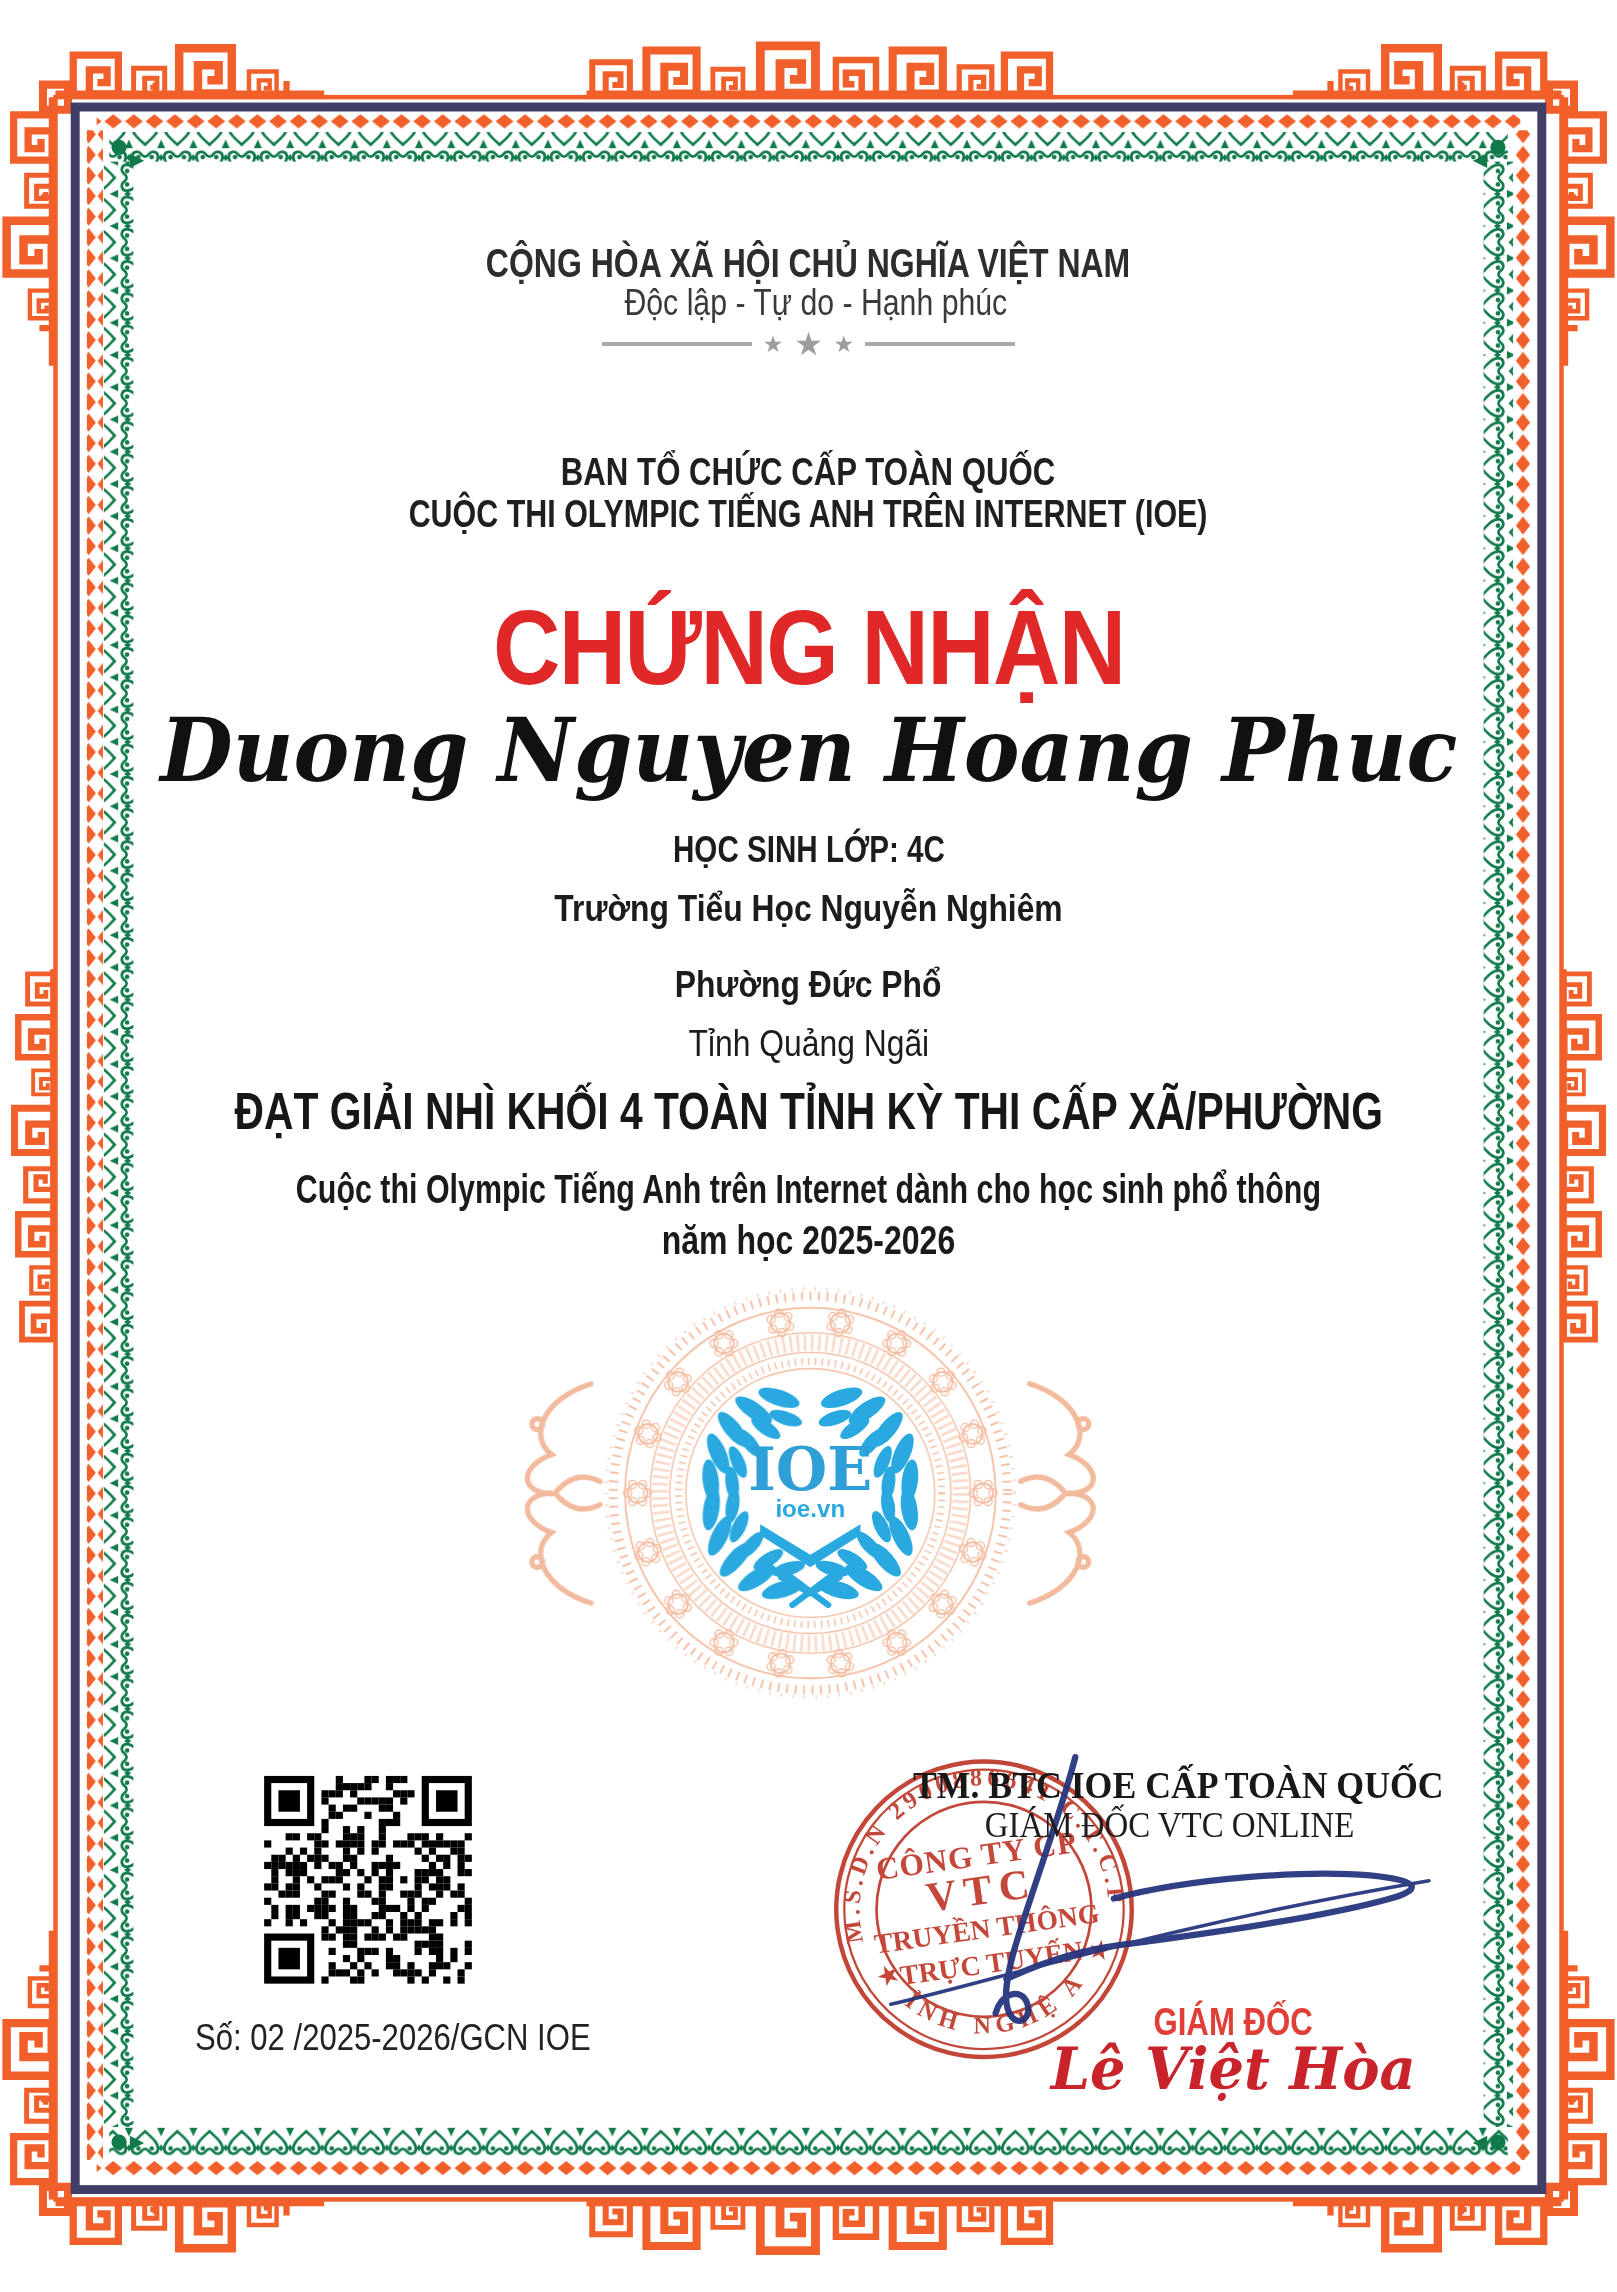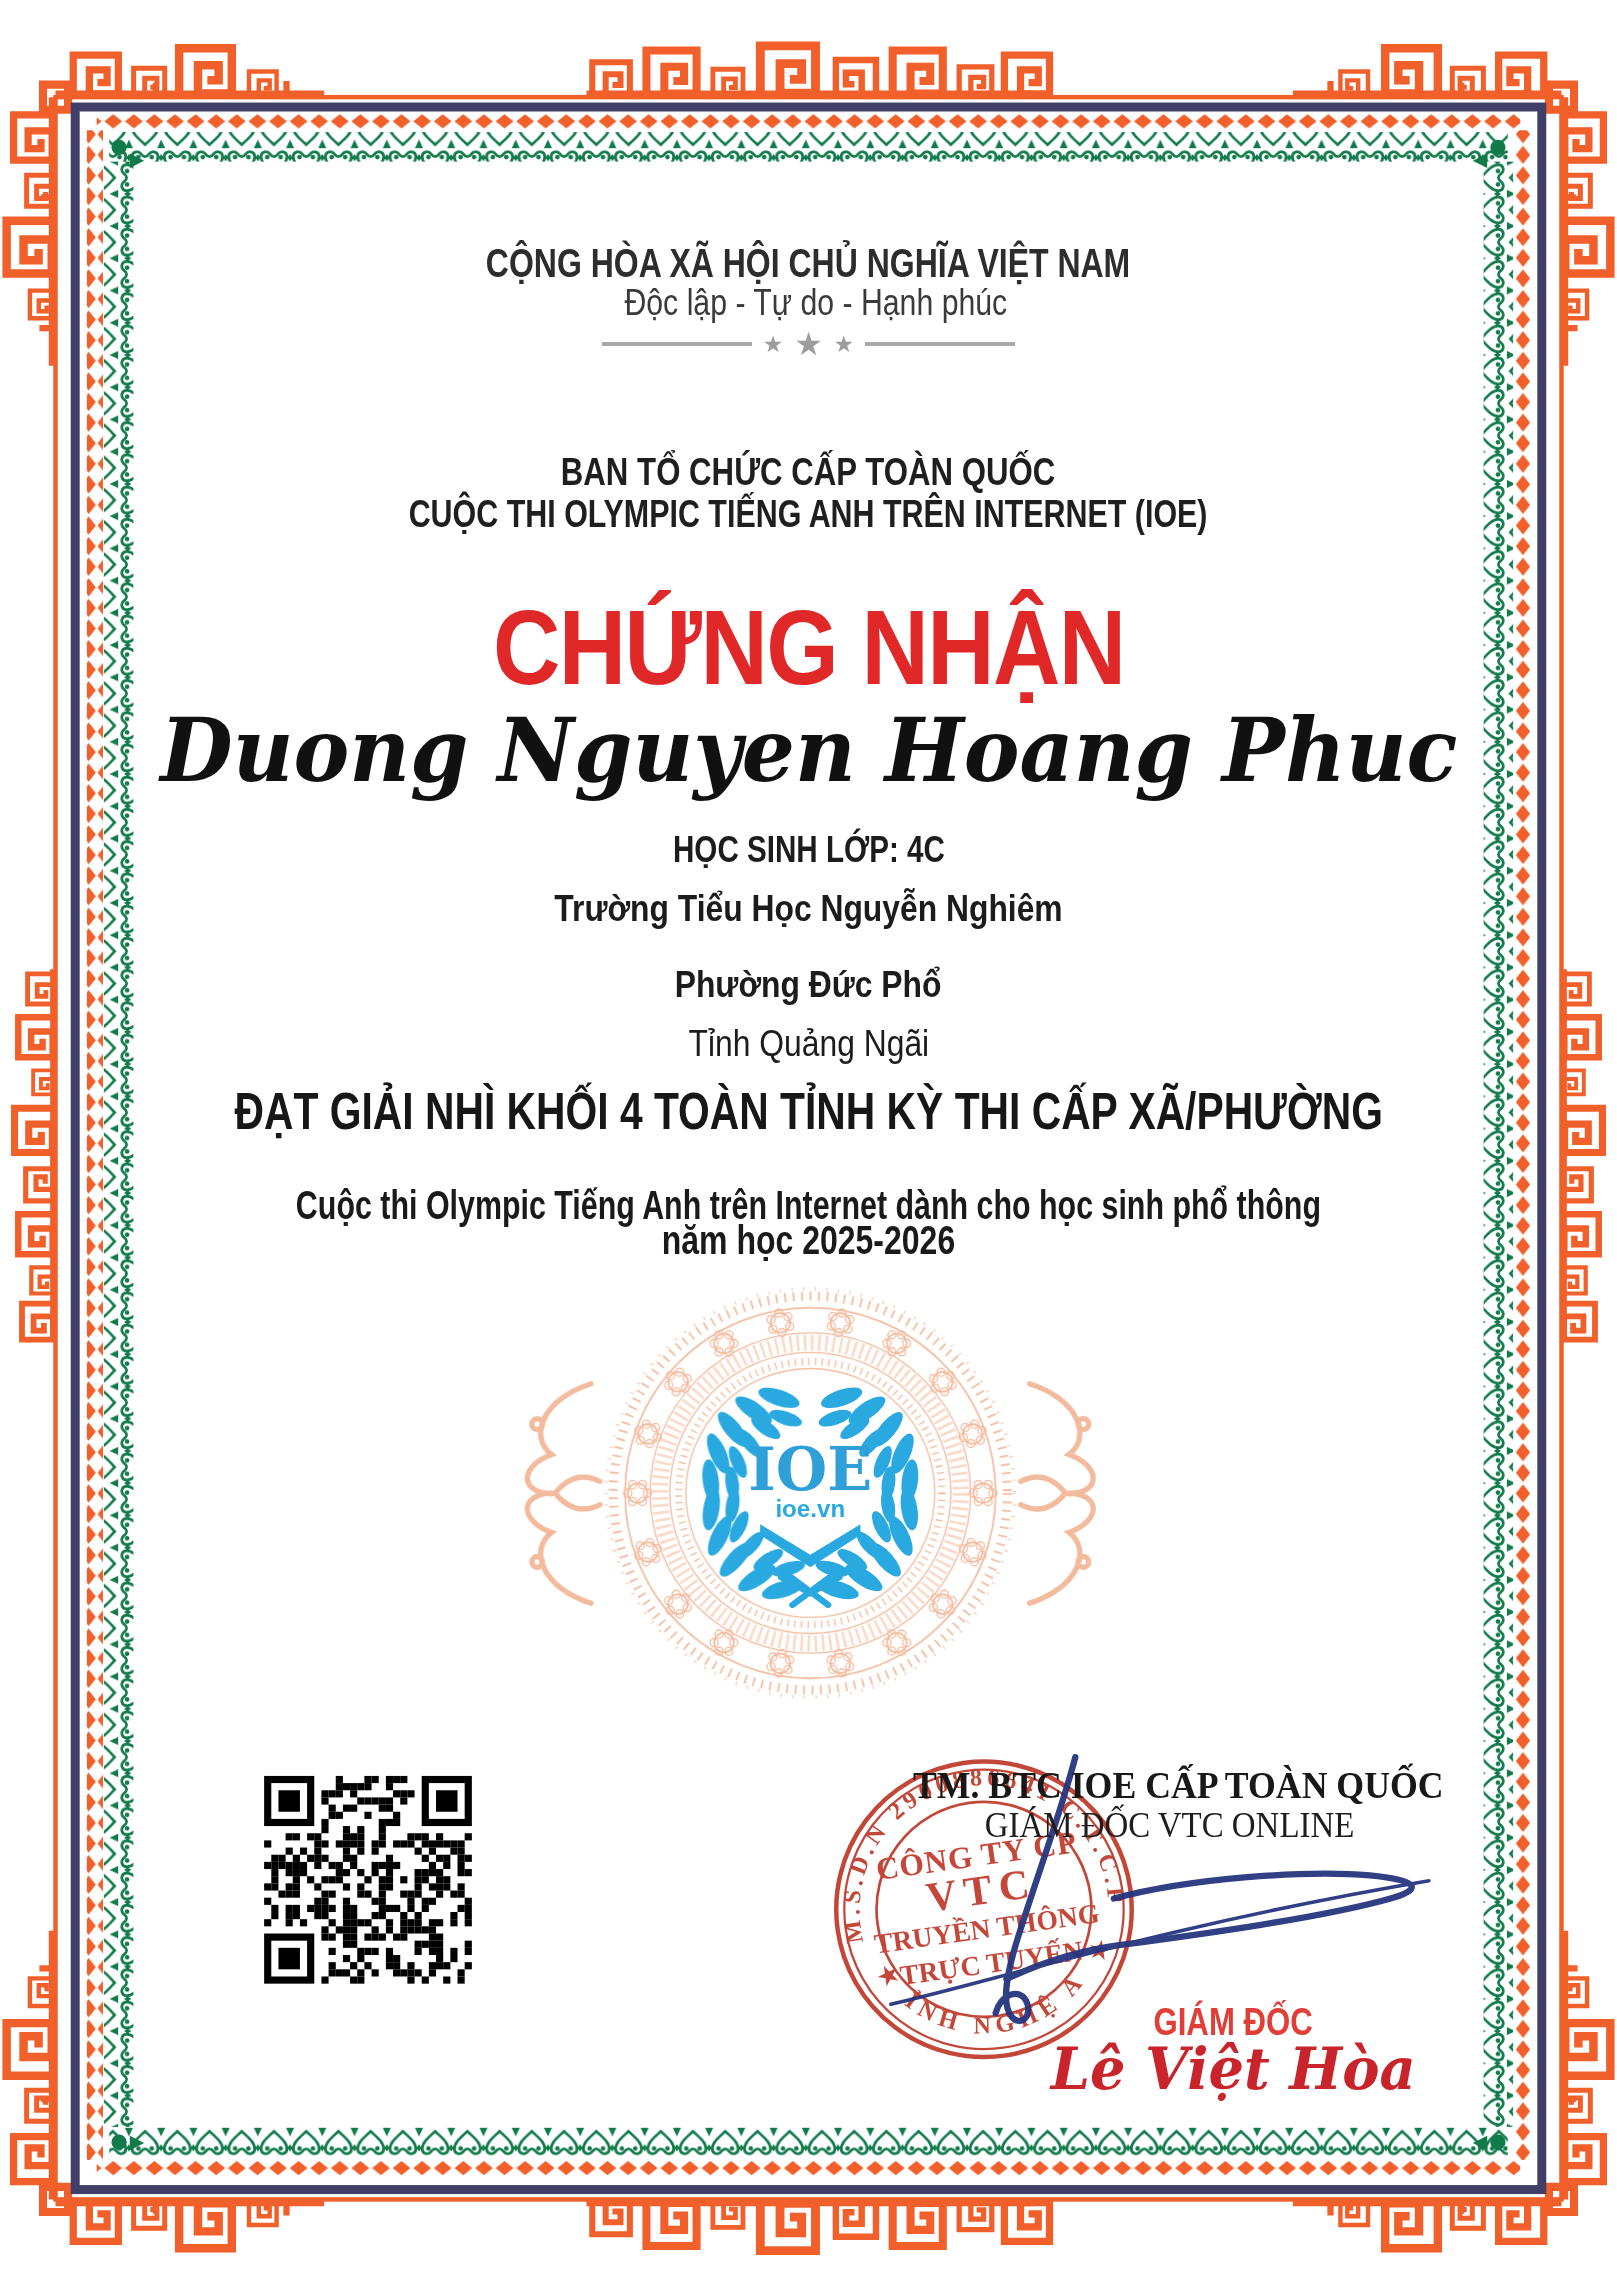--- a/index.html
+++ b/index.html
@@ -17,21 +17,21 @@
   .org1{top:450px;font-size:39px;font-weight:700;color:#1f1f1f;}
   .org2{top:492px;font-size:39px;font-weight:700;color:#1f1f1f;}
   .title{top:587px;font-size:106px;font-weight:700;color:#e02828;letter-spacing:-1.8px;}
   .sname{top:698px;font-size:88px;font-weight:700;font-style:italic;
          font-family:"DejaVu Serif", serif;color:#111111;}
   .cls{top:829px;font-size:37px;font-weight:700;color:#1c1c1c;}
   .school{top:888px;font-size:37px;font-weight:700;color:#1c1c1c;}
   .ward{top:964px;font-size:37px;font-weight:700;color:#1c1c1c;}
   .prov{top:1023px;font-size:37px;font-weight:400;color:#1c1c1c;}
   .award{top:1082px;font-size:51px;font-weight:700;color:#171717;}
-  .contest1{top:1167px;font-size:40px;font-weight:700;color:#1a1a1a;margin-top:16px;}
+  .contest1{top:1167px;font-size:40px;font-weight:700;color:#1a1a1a;}
   .contest2{top:1218px;font-size:40px;font-weight:700;color:#1a1a1a;}
   .dateline{top:1706px;left:905px;width:528px;font-size:38px;color:#242424;}
   .tmline{top:1763px;left:896px;width:548px;font-size:38px;font-weight:700;
           font-family:"Liberation Serif", serif;color:#181818;}
   .gdvtc{top:1806px;left:896px;width:548px;font-size:35px;font-weight:400;
          font-family:"Liberation Serif", serif;color:#1d1d1d;}
   .gdred{top:2001px;left:1054px;width:358px;font-size:38px;font-weight:700;color:#e03f38;}
   .signame{top:2035px;left:1009px;width:448px;font-size:57px;font-weight:700;font-style:italic;
            font-family:"DejaVu Serif", serif;color:#c9242b;}
   .serial{top:2017px;left:195px;width:627px;text-align:left;font-size:37px;color:#222222;}
@@ -734,14 +734,17 @@
   </div>
   <div class="txt gdvtc">
     <span class="cx" style="--sx:.94">GIÁM ĐỐC VTC ONLINE</span>
   </div>
   <div class="txt gdred">
     <span class="cx" style="--sx:.82">GIÁM ĐỐC</span>
   </div>
   <div class="txt signame">
     <span class="cx" style="--sx:.98">Lê Việt Hòa</span>
   </div>
+  <div class="txt serial">
+    <span class="cx" style="--sx:.84">Số: 02 /2025-2026/GCN IOE</span>
+  </div>
 </div>
 
 
 </body></html>

